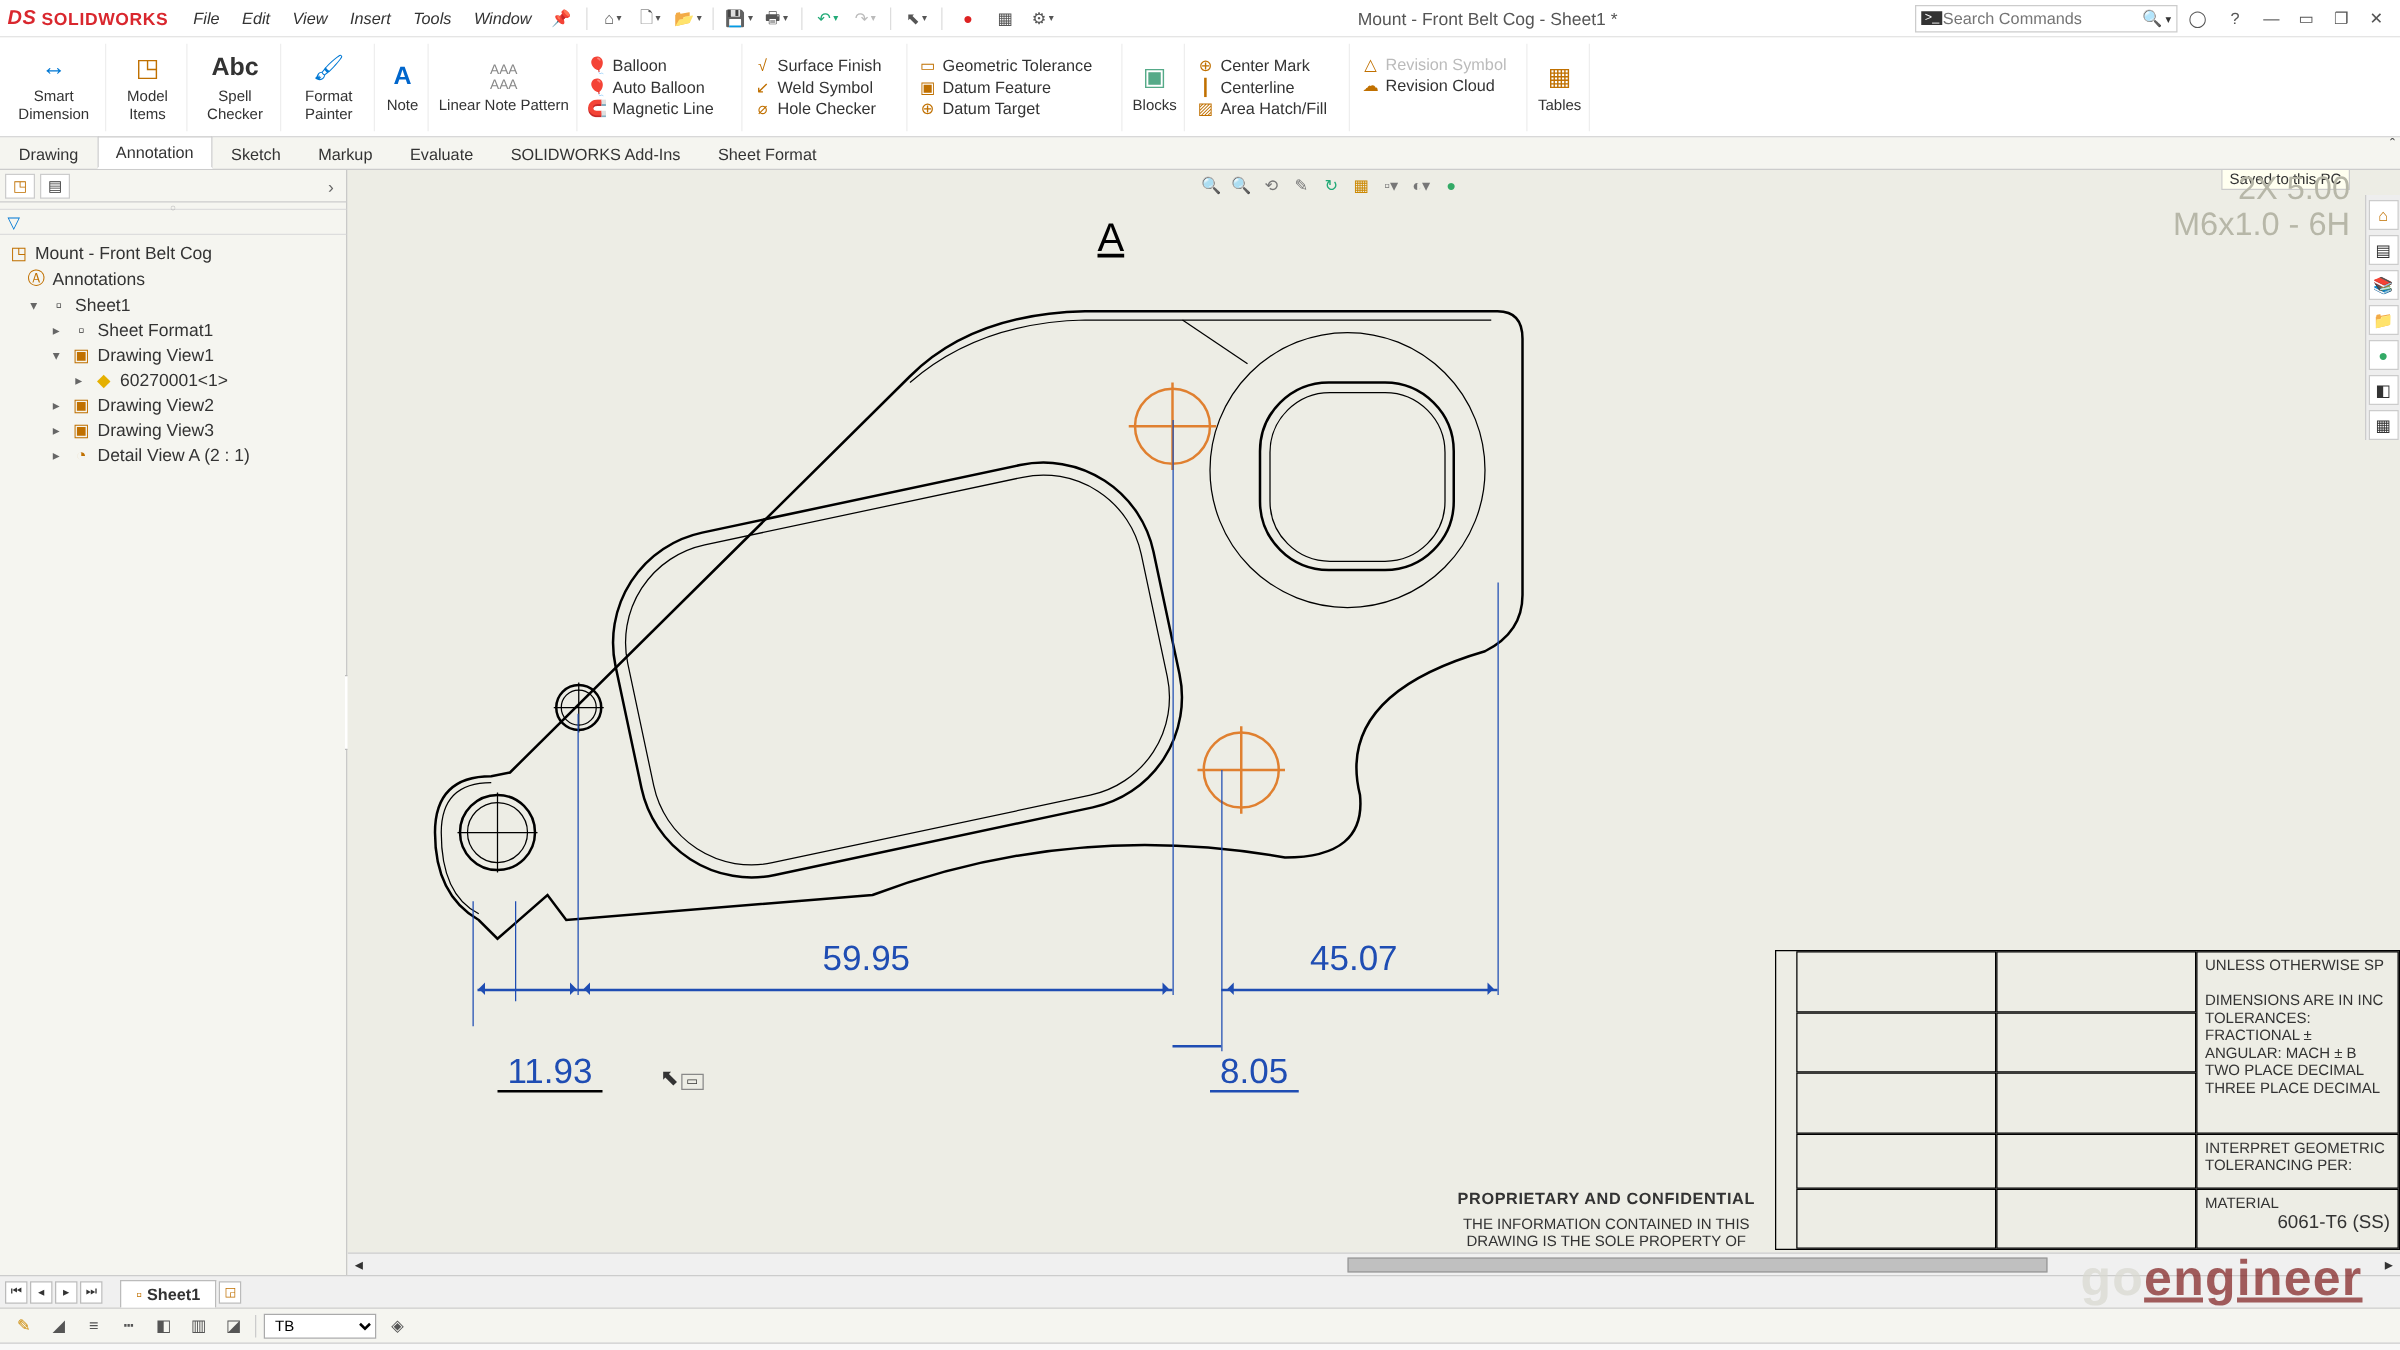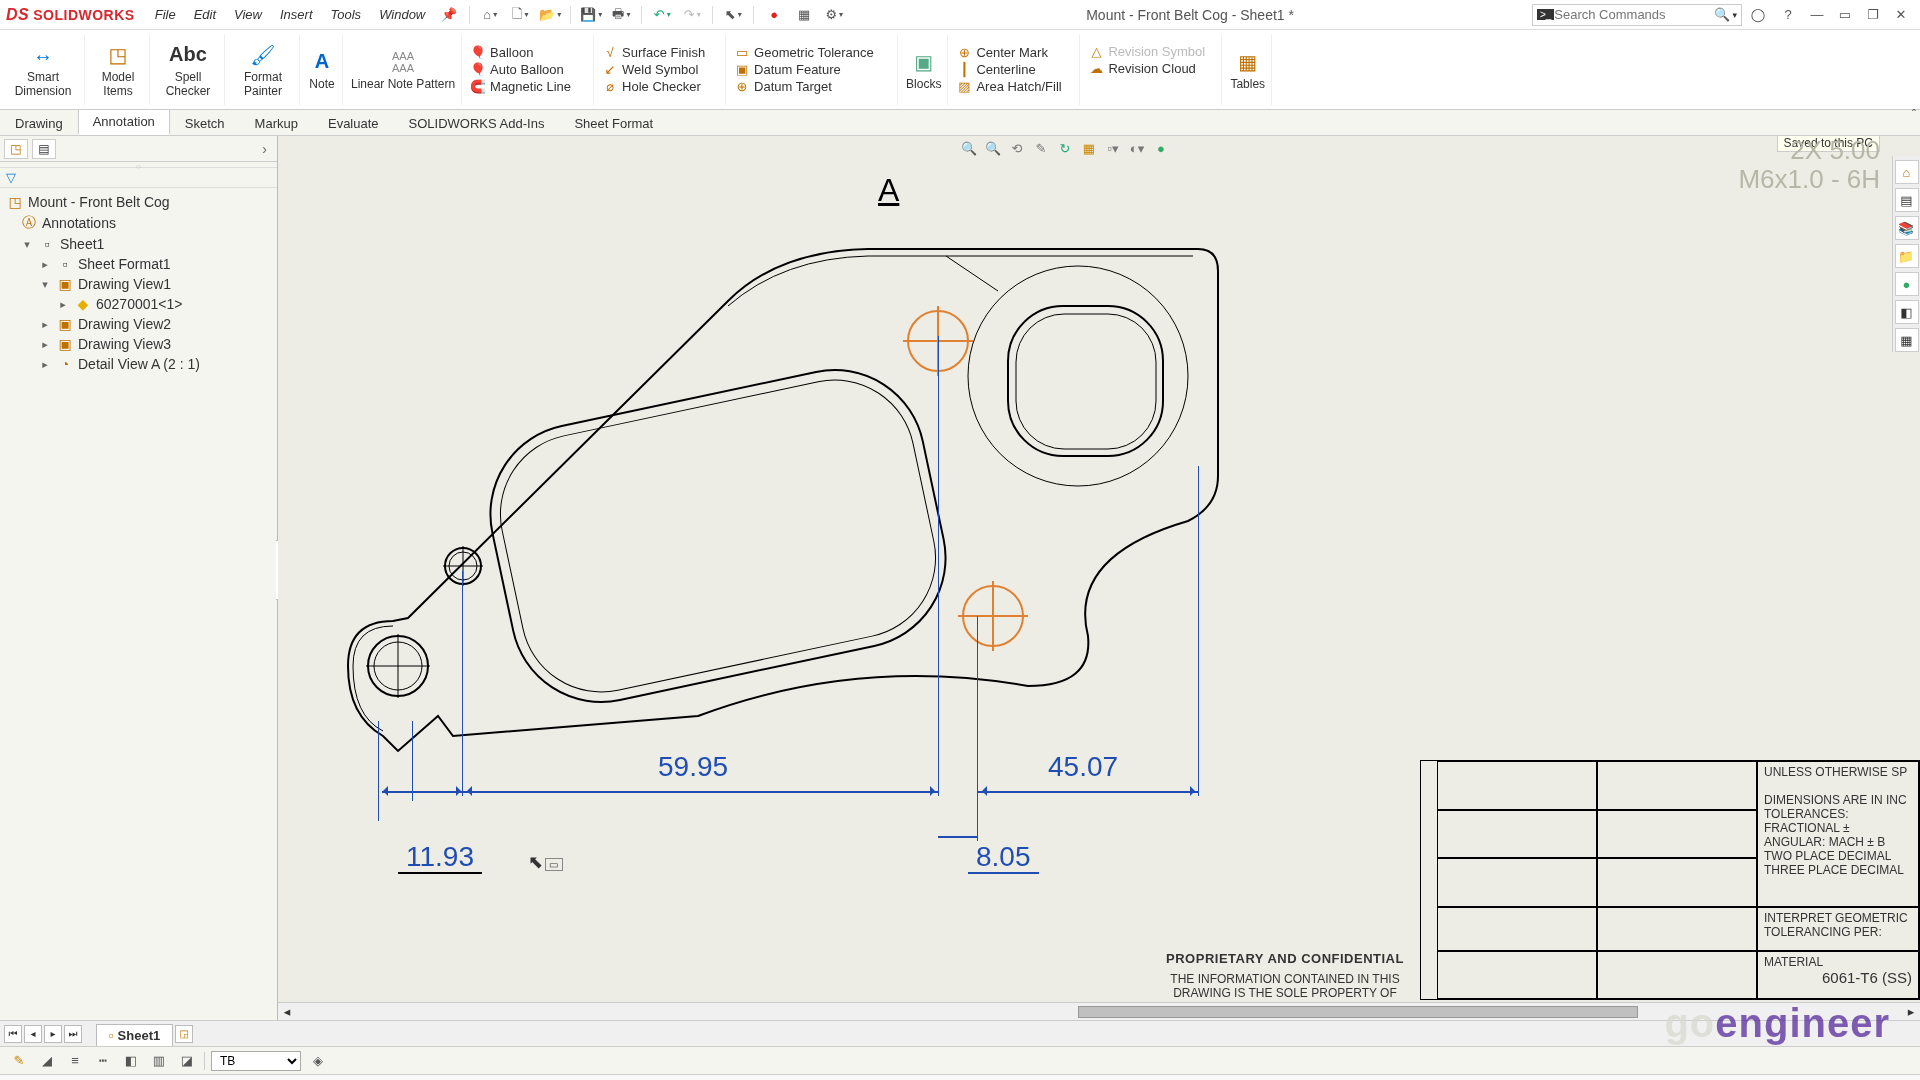--- a/index.html
+++ b/index.html
@@ -78,21 +78,21 @@
   .status { height: 24px; background:#f8f8f8; border-top:1px solid #ccc; display:flex; align-items:center; font-size:13px; padding:0 8px; gap:20px }
   .status .right { margin-left:auto; display:flex; gap:28px }
 
   
   .taskpane { position:absolute; right:0; top:156px; width:28px; background:#eee; border-left:1px solid #ccc; display:flex; flex-direction:column; gap:4px; padding-top:4px }
   .tp-ico { width:24px; height:24px; margin:0 auto; border:1px solid #ccc; background:#fff; display:flex; align-items:center; justify-content:center; font-size:13px }
 
   .ribbon-collapse { position:absolute; right:4px; top:108px; font-size:12px; color:#555 }
 
   .watermark { position:absolute; right:30px; bottom:34px; font-size:40px; font-weight:bold; color:#d8d8d0; letter-spacing:1px; font-family:Arial; opacity:0.7 }
-  .watermark b { color:#4c1d95; }
+  .watermark b { color:#7f1d1d;text-decoration:underline; }
   .corner-text { position:absolute; right:40px; top:0; text-align:right; font-family:"Century Gothic", Arial; color:#b7b7a8; font-size:26px; line-height:1.1 }
 </style>
 </head>
 <body>
 
 <div class="titlebar">
   <div class="logo">
     <span class="ds">DS</span>
       <span>SOLIDWORKS</span>
   </div>

